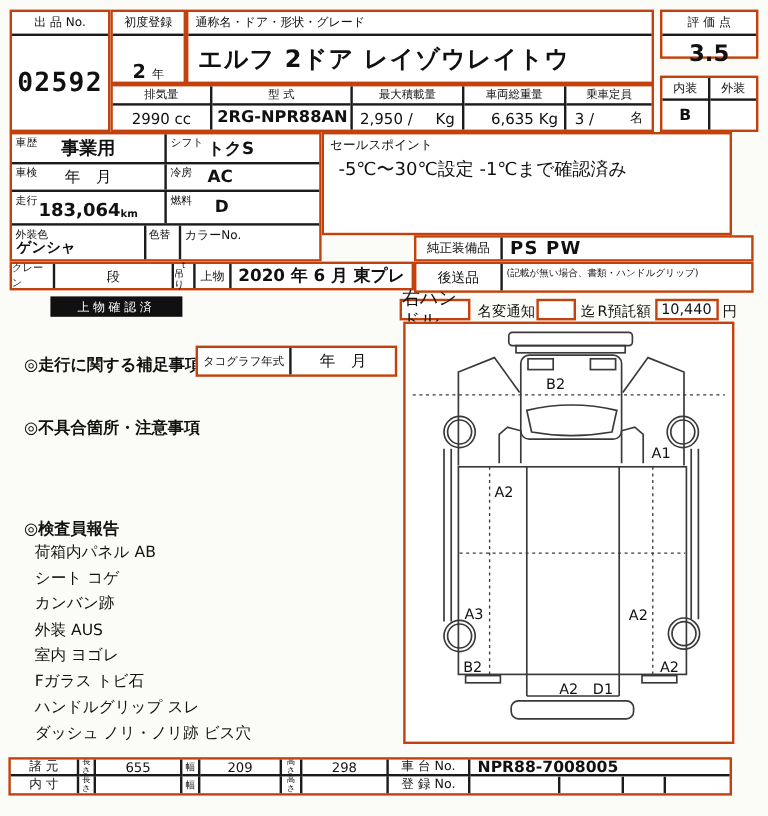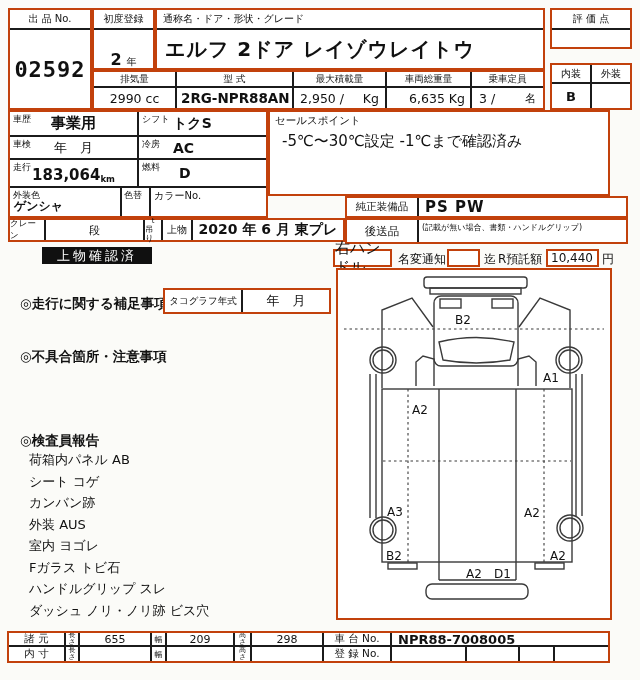--- a/index.html
+++ b/index.html
@@ -62,20 +62,21 @@
     </div>
   </div>
 
   <div class="box" style="left:155px;top:8px;width:390px;height:62px">
     <div class="hdr left">通称名・ドア・形状・グレード</div>
     <div class="vname">エルフ 2ドア レイゾウレイトウ</div>
   </div>
 
   <div class="box" style="left:550px;top:8px;width:82px;height:41px">
     <div class="hdr">評 価 点</div>
+    <div class="score-val">3.5</div>
   </div>
 
   <div class="box" style="left:550px;top:63px;width:82px;height:47px">
     <div class="inex">
       <div class="inex-col">
         <div class="inex-h">内装</div>
         <div class="inex-v">B</div>
       </div>
       <div class="inex-col">
         <div class="inex-h">外装</div>
@@ -180,21 +181,21 @@
   <div class="box" style="left:345px;top:196px;width:283px;height:22px;display:flex">
     <div class="icell" style="width:72px;display:flex;align-items:center;justify-content:center;font-size:10.5px">純正装備品</div>
     <div style="flex:1;display:flex;align-items:center;padding-left:6px;font-size:15px;font-weight:600;letter-spacing:1px">PS PW</div>
   </div>
 
   <div class="box" style="left:345px;top:218px;width:283px;height:26px;display:flex">
     <div class="icell" style="width:72px;display:flex;align-items:center;justify-content:center;font-size:11.5px">後送品</div>
     <div style="flex:1;font-size:8px;padding:2px 0 0 3px;white-space:nowrap">(記載が無い場合、書類・ハンドルグリップ)</div>
   </div>
 
-  <div style="position:absolute;left:42px;top:247px;width:110px;height:17px;background:#101010;color:#fff;display:flex;align-items:center;justify-content:center;font-size:13px;letter-spacing:3px">上物確認済</div>
+  <div style="position:absolute;left:42px;top:247px;width:110px;height:17px;background:#101010;color:#fff;display:flex;align-items:center;justify-content:center;font-size:10px;letter-spacing:3px">上物確認済</div>
 
   <div class="box" style="left:333px;top:249px;width:59px;height:18px;display:flex;align-items:center;justify-content:center;font-size:15px">右ハンドル</div>
   <span class="small-abs" style="left:398px;top:251px">名変通知</span>
   <div class="box" style="left:447px;top:249px;width:33px;height:18px"></div>
   <span class="small-abs" style="left:484px;top:251px">迄</span>
   <span class="small-abs" style="left:498px;top:251px">R預託額</span>
   <div class="box" style="left:546px;top:249px;width:53px;height:18px;display:flex;align-items:center;justify-content:flex-end;padding-right:4px;font-size:12px">10,440</div>
   <span class="small-abs" style="left:602px;top:251px">円</span>
 
   <div class="heading" style="left:20px;top:295px">◎走行に関する補足事項</div>

